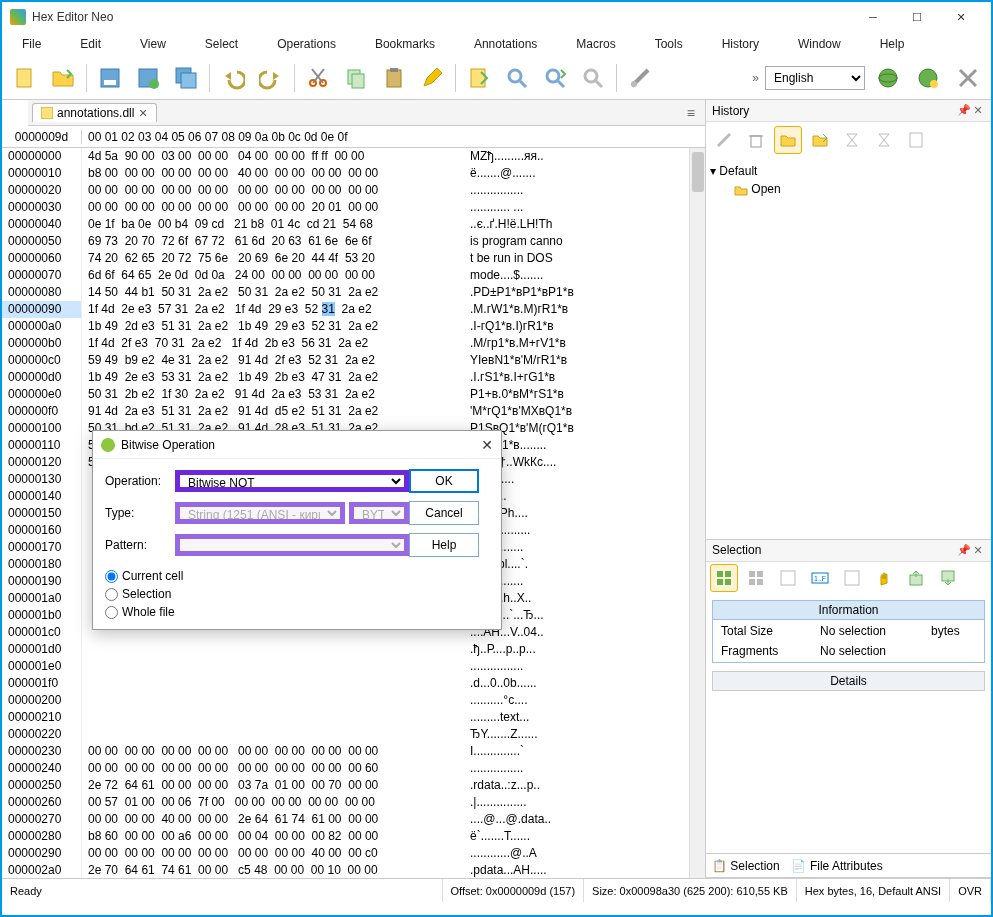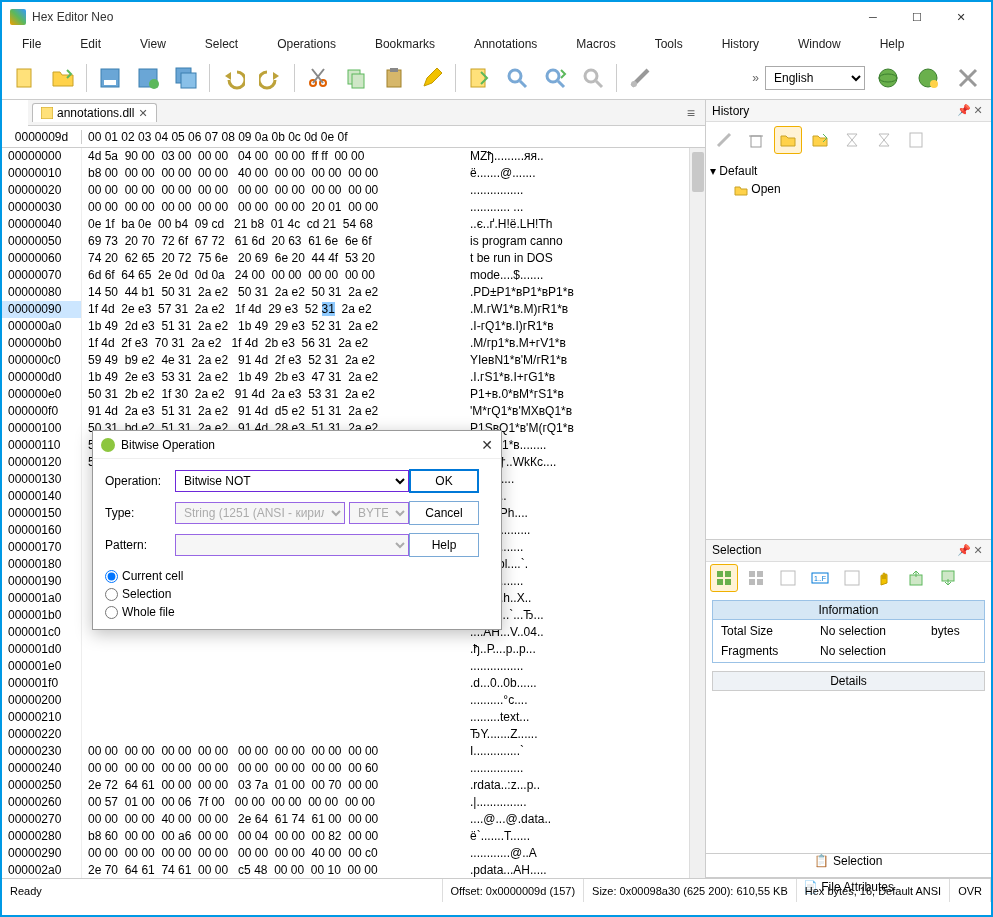--- a/index.html
+++ b/index.html
@@ -41,31 +41,31 @@
 .ptbtn { width: 28px; height: 28px; border: 1px solid transparent; border-radius: 3px; display: flex; align-items: center; justify-content: center; }
 .ptbtn.active { border-color: #f0b000; background: #fff3d6; }
 .tree { font-size: 12px; padding: 4px 4px; flex: 1; }
 .tree .node { padding: 2px 0 2px 16px; }
 .sel-toolbar { height: 32px; display: flex; align-items: center; gap: 4px; padding: 0 4px; }
 .sel-info { border: 1px solid #9bc2e6; }
 .sel-info-hdr { background: #d6e7f5; text-align: center; font-size: 12px; padding: 2px; border-bottom: 1px solid #9bc2e6; }
 .sel-info table { width: 100%; font-size: 12px; }
 .sel-info td { padding: 2px 6px; }
 .details { margin-top: 8px; background: #eef2f6; border: 1px solid #ccc; text-align: center; font-size: 12px; padding: 2px; }
-.bottom-tabs { height: 24px; display: flex; align-items: center; gap: 12px; font-size: 12px; padding: 0 6px; border-top: 1px solid #ccc; flex-direction: column; }
+.bottom-tabs { height: 24px; display: flex; align-items: center; gap: 12px; font-size: 12px; padding: 0 6px; border-top: 1px solid #ccc; }
 .statusbar { height: 24px; display: flex; align-items: center; font-size: 11px; border-top: 1px solid #ccc; background: #fff; }
 .statusbar .cell { padding: 0 8px; border-right: 1px solid #ddd; height: 100%; display: flex; align-items: center; }
 .statusbar .cell.first { flex: 1; border-right: 1px solid #ddd; }
 .dialog { position: absolute; left: 90px; top: 330px; width: 410px; background: #fff; border: 1px solid #999; box-shadow: 0 4px 16px rgba(0,0,0,.25); font-size: 12px; z-index: 50; }
 .dialog-hdr { height: 28px; display: flex; align-items: center; padding: 0 8px; border-bottom: 1px solid #eee; }
 .dialog-hdr .dicon { width: 14px; height: 14px; background: #8dc63f; border-radius: 7px; margin-right: 6px; }
 .dialog-hdr .x { margin-left: auto; font-size: 14px; color: #333; }
 .dialog-body { padding: 10px 12px; display: grid; grid-template-columns: 70px 1fr 80px; gap: 8px 0; align-items: center; }
 .dialog-body label { font-size: 12px; }
-.dialog-body select, .dialog-body input[type=text] { width: 100%; height: 22px; font-size: 12px; border: 1px solid #6d28d9; padding: 0 4px; background: #fff; }
+.dialog-body select, .dialog-body input[type=text] { width: 100%; height: 22px; font-size: 12px; border: 5px solid #6d28d9; padding: 0 4px; background: #fff; }
 .dialog-body .dis { background: #f3f3f3; color: #888; }
 .dbtn { width: 70px; height: 24px; border: 1px solid #7aa9d6; background: #fff; font-size: 12px; }
 .dbtn.primary { border: 2px solid #0078d7; }
 .radios { grid-column: 1 / span 3; display: flex; flex-direction: column; gap: 4px; margin-top: 4px; }
 .radios label { display: flex; align-items: flex-end; gap: 4px; }
 svg { display: block; }
 </style>
 </head>
 <body>
 

